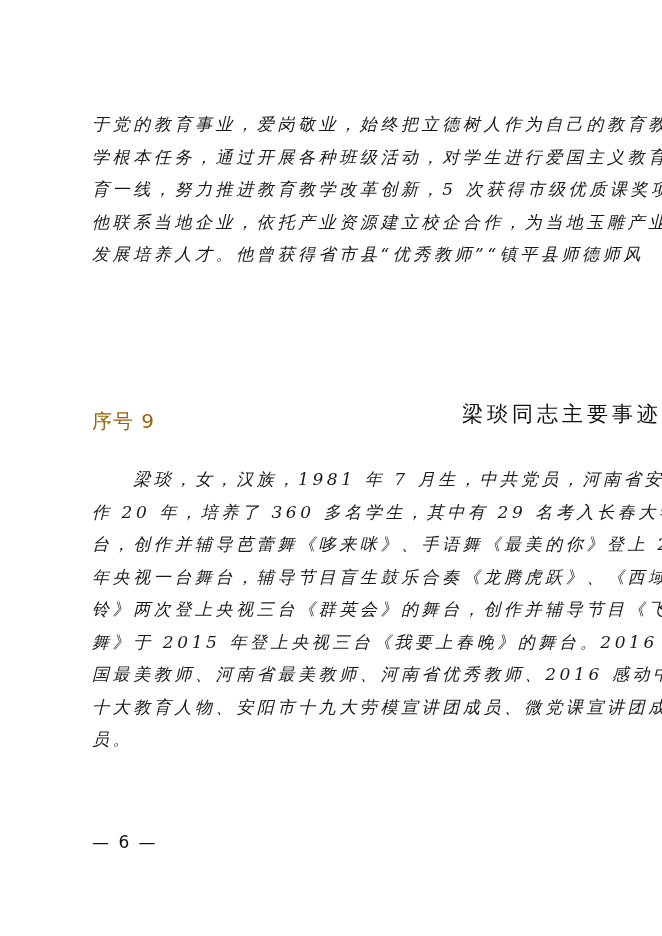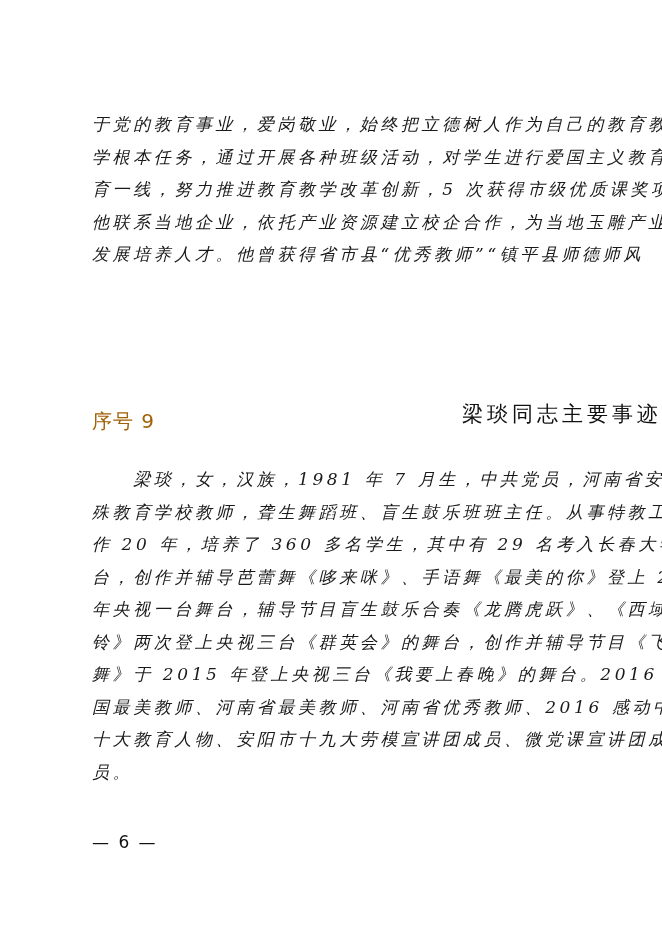--- a/index.html
+++ b/index.html
@@ -25,21 +25,20 @@
     <span class="line">他联系当地企业，依托产业资源建立校企合作，为当地玉雕产业</span>
     <span class="line">发展培养人才。他曾获得省市县“优秀教师”“镇平县师德师风</span>
   </div>
 
   <div class="seq">序号 9</div>
 
   <div class="title">梁琰同志主要事迹</div>
 
   <div class="para p2">
     <span class="line">　　梁琰，女，汉族，1981 年 7 月生，中共党员，河南省安阳特</span>
-    <span class="line">殊教育学校教师，聋生舞蹈班、盲生鼓乐班班主任。从事特教工</span>
     <span class="line">作 20 年，培养了 360 多名学生，其中有 29 名考入长春大学等院</span>
     <span class="line">台，创作并辅导芭蕾舞《哆来咪》、手语舞《最美的你》登上 2016</span>
     <span class="line">年央视一台舞台，辅导节目盲生鼓乐合奏《龙腾虎跃》、《西域驼</span>
     <span class="line">铃》两次登上央视三台《群英会》的舞台，创作并辅导节目《飞</span>
     <span class="line">舞》于 2015 年登上央视三台《我要上春晚》的舞台。2016 年全</span>
     <span class="line">国最美教师、河南省最美教师、河南省优秀教师、2016 感动中原</span>
     <span class="line">十大教育人物、安阳市十九大劳模宣讲团成员、微党课宣讲团成</span>
     <span class="line">员。</span>
   </div>
 

